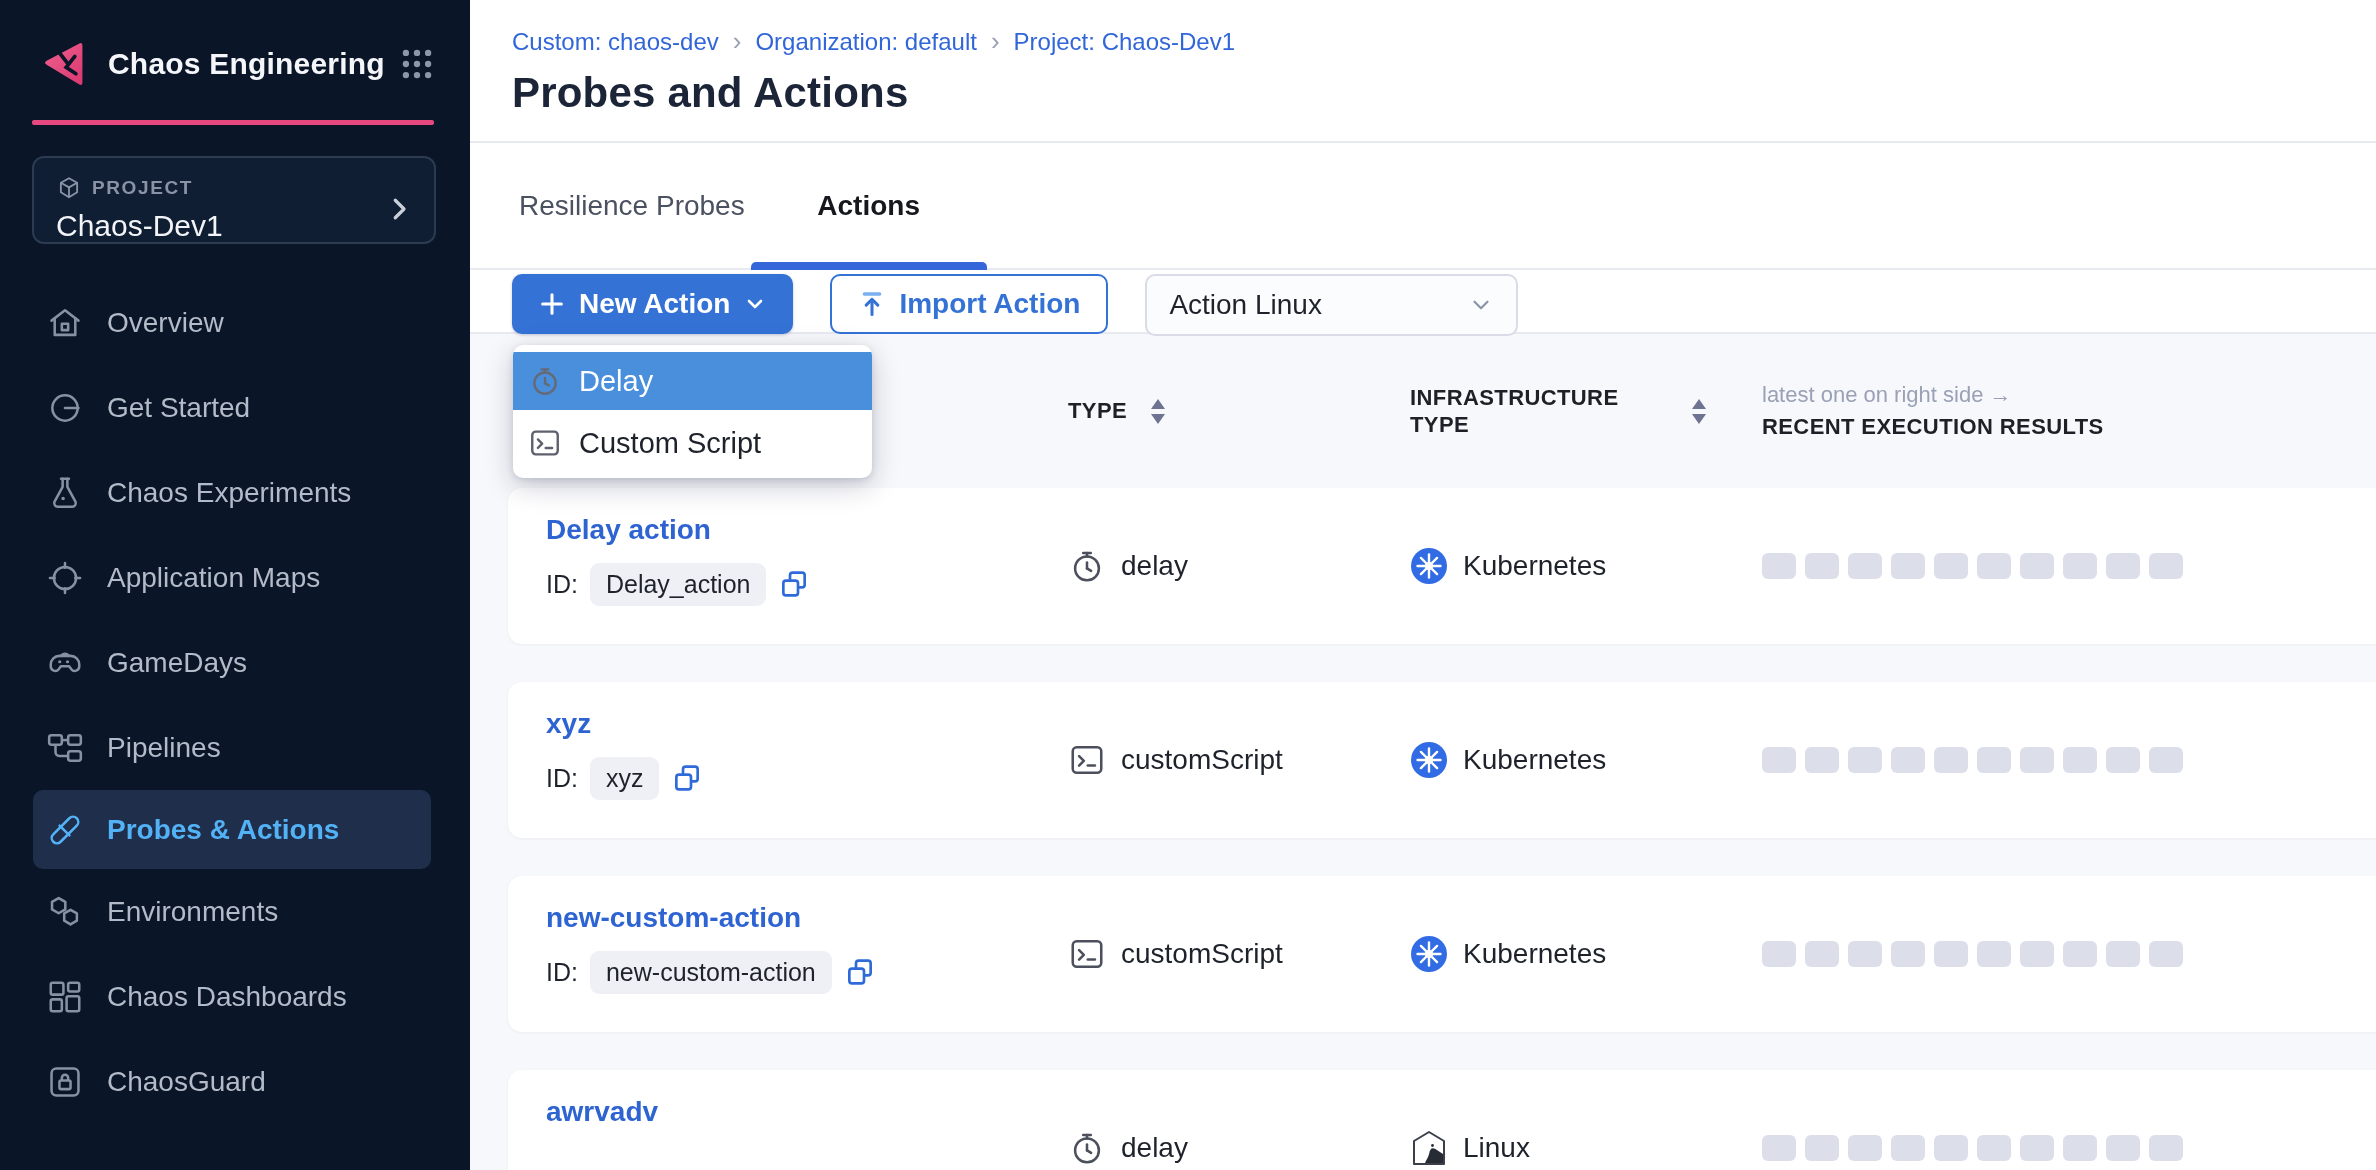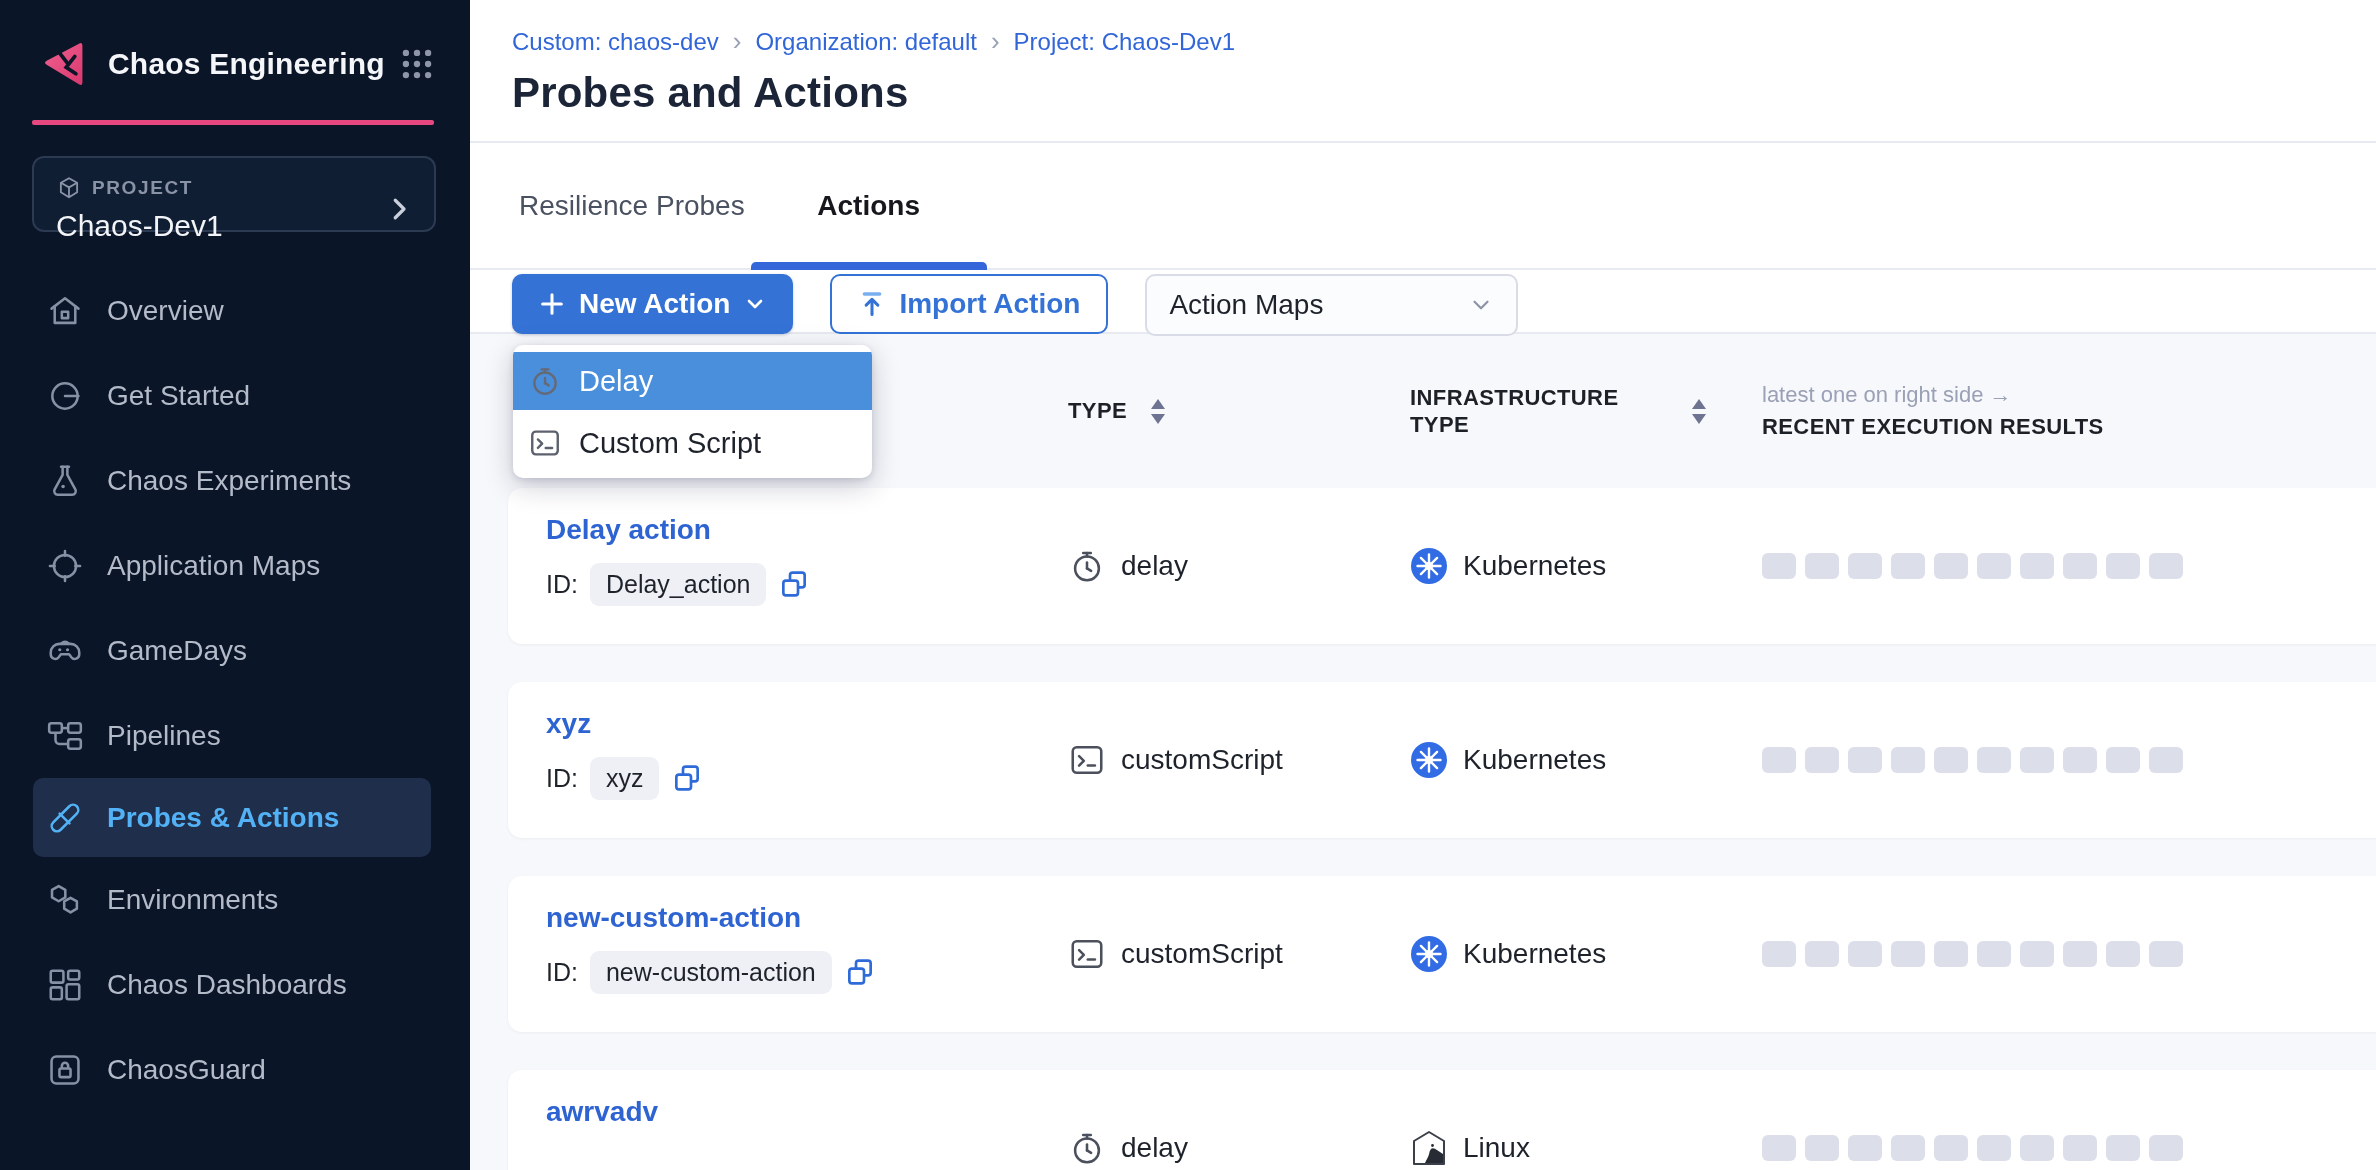--- a/index.html
+++ b/index.html
@@ -6,21 +6,21 @@
   html,body { width:2376px; height:1170px; overflow:hidden; }
   body { font-family:"Liberation Sans","DejaVu Sans",sans-serif; background:#ffffff; position:relative; color:#1e222b; }
 
   
   .sidebar { position:absolute; left:0; top:0; width:470px; height:1170px; background:#0b1528; }
   .logo-row { display:flex; align-items:center; padding:38px 34px 0 38px; }
   .logo-mark { width:52px; height:52px; flex:0 0 auto; }
   .app-title { color:#f4f6fa; font-size:30px; font-weight:700; margin-left:18px; letter-spacing:.2px; }
   .grid-icon { margin-left:auto; width:38px; height:38px; color:#8e96aa; cursor:pointer; }
   .pink-divider { height:5px; background:#e7487f; margin:30px 36px 0 32px; border-radius:2px; }
-  .project-card { position:relative; margin:31px 34px 0 32px; height:76px; background:#101e33; border:2px solid #2c3a52; border-radius:12px; padding:17px 20px 0 22px; cursor:pointer; }
+  .project-card { position:relative; margin:31px 34px 0 32px; height:88px; background:#101e33; border:2px solid #2c3a52; border-radius:12px; padding:17px 20px 0 22px; cursor:pointer; }
   .project-row1 { display:flex; align-items:center; gap:10px; color:#8a93a6; }
   .project-label { font-size:19px; font-weight:700; letter-spacing:1.6px; }
   .package-icon { width:26px; height:26px; }
   .project-name { color:#f2f4f8; font-size:30px; margin-top:8px; }
   .project-chevron { position:absolute; right:20px; top:36px; width:30px; height:30px; color:#c9cfdb; }
   .nav { margin-top:36px; }
   .nav-item { display:flex; align-items:center; height:85px; padding-left:46px; cursor:pointer; color:#b3bac8; }
   .nav-item .nicon { width:38px; height:38px; color:#8791a5; flex:0 0 auto; display:inline-flex; }
   .nav-item .nicon svg { width:38px; height:38px; }
   .nav-item .nlabel { margin-left:23px; font-size:28px; }
@@ -280,21 +280,21 @@
       <span class="bicon">
           <svg viewBox="0 0 24 24" fill="none" stroke-linecap="round" stroke-linejoin="round">
             <path d="M5.5 3.5 h13" stroke="#79aef0" stroke-width="3"></path>
             <path d="M12 21 V8.5" stroke="#3472d6" stroke-width="2.6"></path>
             <path d="M7 13 l5-5 5 5" stroke="#3472d6" stroke-width="2.6"></path>
           </svg>
         </span>
       <span>Import Action</span>
     </button>
     <div class="select">
-      <span>Action Maps</span>
+      <span>Action Linux</span>
       <span class="chev">
           <svg viewBox="0 0 24 24" fill="none" stroke="currentColor" stroke-width="2" stroke-linecap="round" stroke-linejoin="round">
             <path d="M6 9 l6 6 6-6"></path>
           </svg>
         </span>
     </div>
   </div>
 
   <div class="dropdown">
     <div class="dd-item selected">

